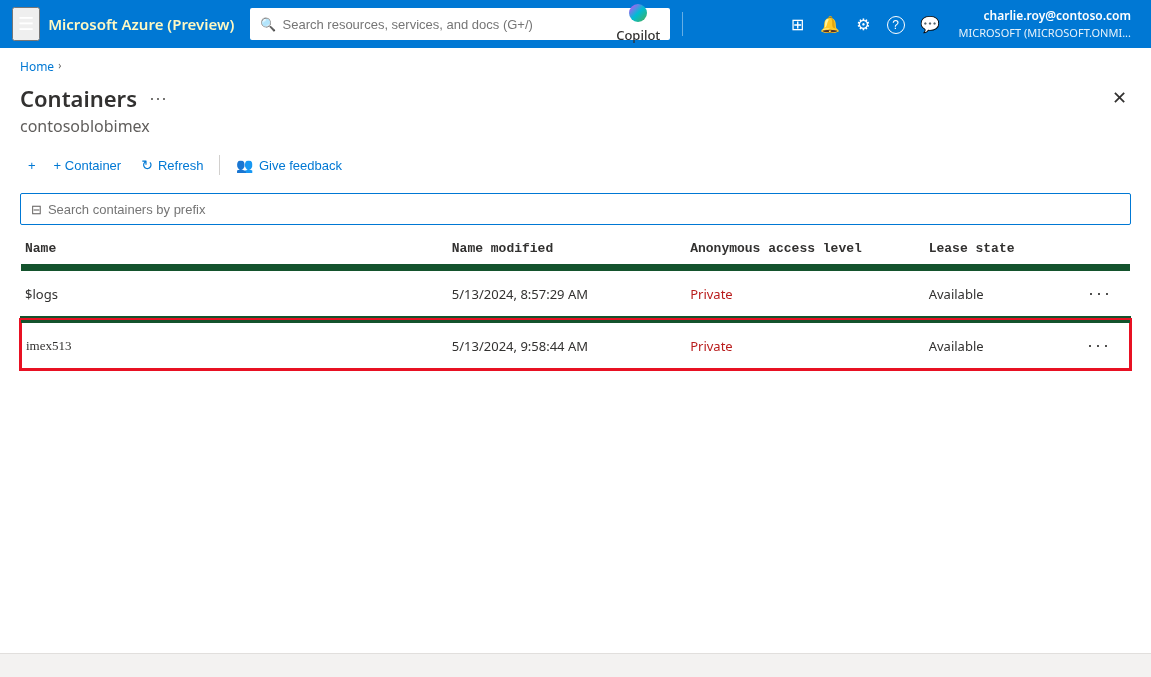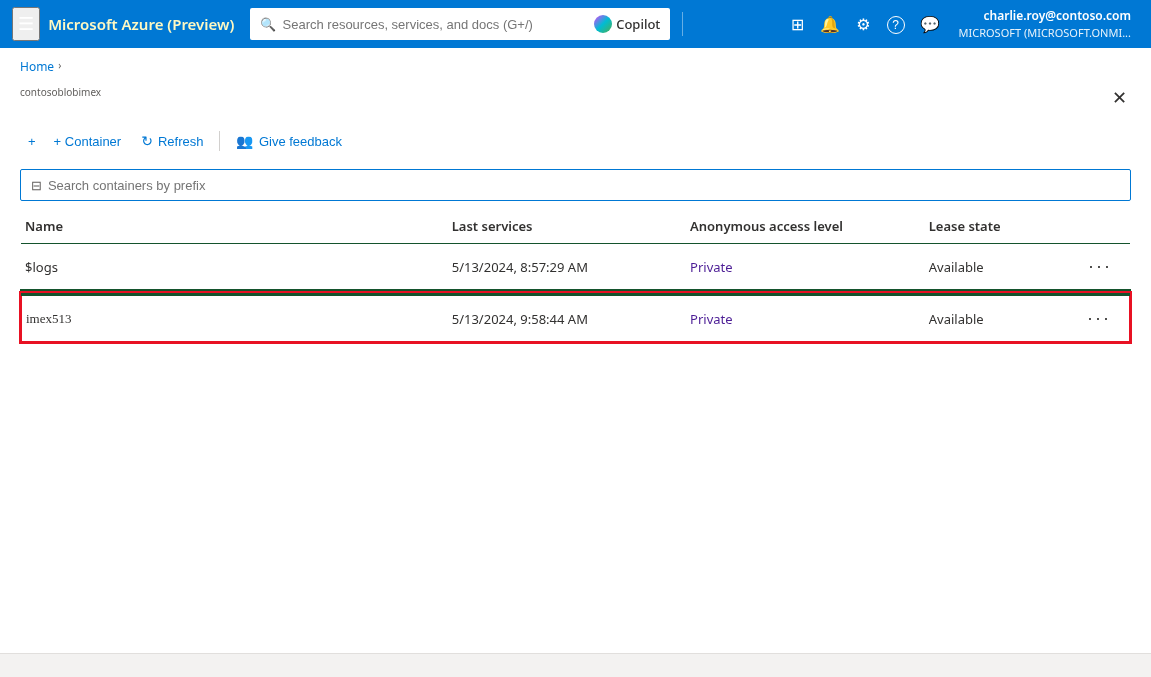--- a/index.html
+++ b/index.html
@@ -104,21 +104,21 @@
     .page-title { font-size: 22px; font-weight: 600; color: #323130; }
     .page-more-btn {
       background: transparent;
       border: none;
       cursor: pointer;
       color: #605e5c;
       font-size: 18px;
       padding: 2px 4px;
       border-radius: 2px;
     }
-    .page-subtitle { font-size: 10px; color: #605e5c; margin-top: 2px; }
+    .page-subtitle { font-size: 16px; color: #605e5c; margin-top: 2px; }
     .close-btn {
       background: transparent;
       border: none;
       cursor: pointer;
       color: #323130;
       font-size: 18px;
       padding: 4px;
       border-radius: 2px;
     }
 
@@ -175,38 +175,39 @@
 
     
     .table-container {
       padding: 0 20px;
     }
     .data-table {
       width: 100%;
       border-collapse: collapse;
     }
     .data-table thead tr {
-      border-bottom: 1px solid #14532d;
+      border-bottom: 7px solid #14532d;
+      font-family: Liberation Mono, monospace;
     }
     .data-table th {
       text-align: left;
       font-weight: 600;
       font-size: 13px;
       color: #323130;
       padding: 8px 12px 8px 0;
     }
     .data-table th:first-child { padding-left: 4px; }
     .data-table td {
       font-size: 13px;
       color: #323130;
       padding: 10px 12px 10px 0;
       border-bottom: 7px solid #14532d;
     }
     .data-table td:first-child { padding-left: 4px; }
-    .link-blue { color: #4c1d95; cursor: pointer; }
+    .link-blue { color: #b91c1c; cursor: pointer; }
     .more-btn {
       background: transparent;
       border: none;
       cursor: pointer;
       color: #323130;
       font-size: 18px;
       padding: 2px 6px;
       border-radius: 2px;
       letter-spacing: 2px;
     }
@@ -244,21 +245,21 @@
 <body>
 
 <div class="topbar">
   <button class="topbar-hamburger">
     <span>☰</span>
   </button>
   <span class="topbar-title">Microsoft Azure (Preview)</span>
   <div class="topbar-search">
     <span class="topbar-search-icon">🔍</span>
     <input type="text" placeholder="Search resources, services, and docs (G+/)" style="">
-    <span style="margin-left:auto; display:flex; align-items:center; gap:4px;">
+    <span style="margin-left:auto; display:flex; align-items:center; gap:4px;flex-direction:column;">
       <span style="display:inline-block; width:18px; height:18px; border-radius:50%; background:linear-gradient(135deg,#e040fb,#00bcd4,#4caf50);"></span>
       <span style="font-size:13px; font-weight:500; color:#323130;">Copilot</span>
     </span>
   </div>
   <div class="topbar-divider"></div>
   <div class="topbar-icons">
     <button class="topbar-icon-btn" title="Portal menu">
       <span>⊞</span>
     </button>
     <button class="topbar-icon-btn" title="Notifications">
@@ -280,20 +281,26 @@
   </div>
 </div>
 
 <div class="breadcrumb">
   <span class="breadcrumb-item">Home</span>
   <span class="breadcrumb-sep">›</span>
 </div>
 
 <div class="page-header">
   <div class="page-title-area">
+    <div class="page-title-row">
+      <h1 class="page-title">Containers</h1>
+      <button class="page-more-btn">
+        <span>···</span>
+      </button>
+    </div>
     <div class="page-subtitle">contosoblobimex</div>
   </div>
   <button class="close-btn">
     <span>✕</span>
   </button>
 </div>
 
 <div class="toolbar">
   <button class="toolbar-btn">
     <span>+</span>
@@ -315,21 +322,21 @@
     <span class="search-filter-icon">⊟</span>
     <input type="text" placeholder="Search containers by prefix" style="">
   </div>
 </div>
 
 <div class="table-container">
   <table class="data-table">
     <thead>
       <tr>
         <th class="col-name">Name</th>
-        <th class="col-modified">Last services</th>
+        <th class="col-modified">Name modified</th>
         <th class="col-access">Anonymous access level</th>
         <th class="col-lease">Lease state</th>
         <th class="col-actions"></th>
       </tr>
     </thead>
     <tbody>
       <tr class="">
         <td class="col-name">
           <span>$logs</span>
         </td>

